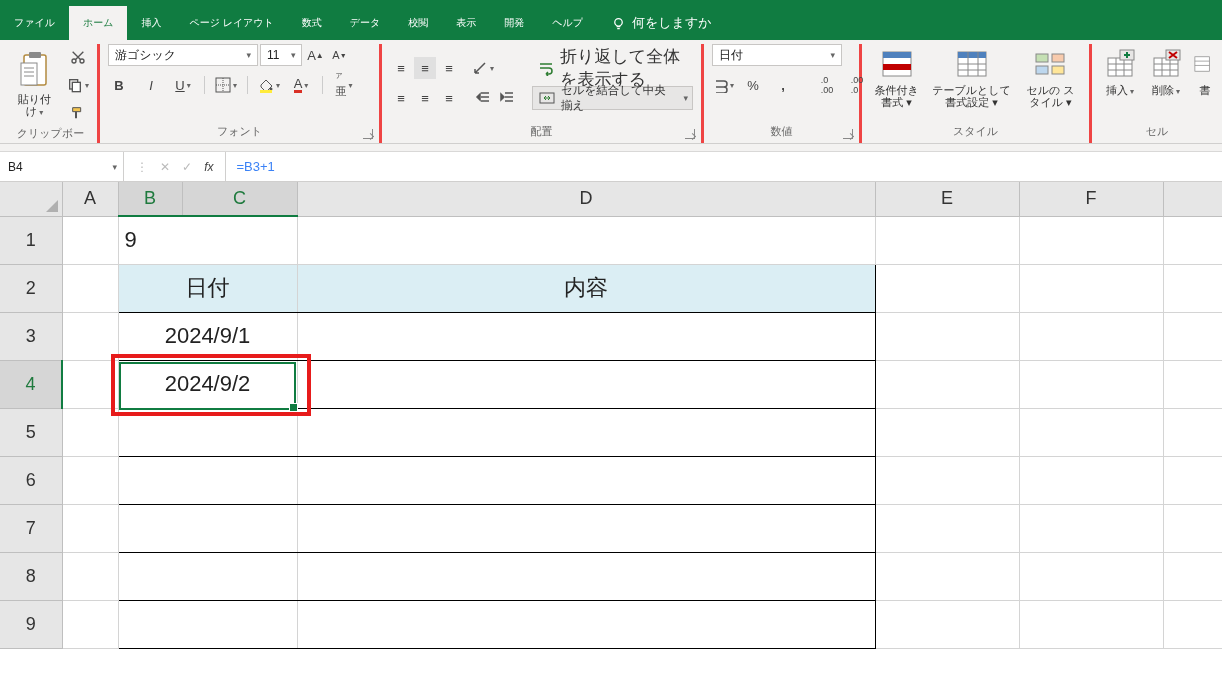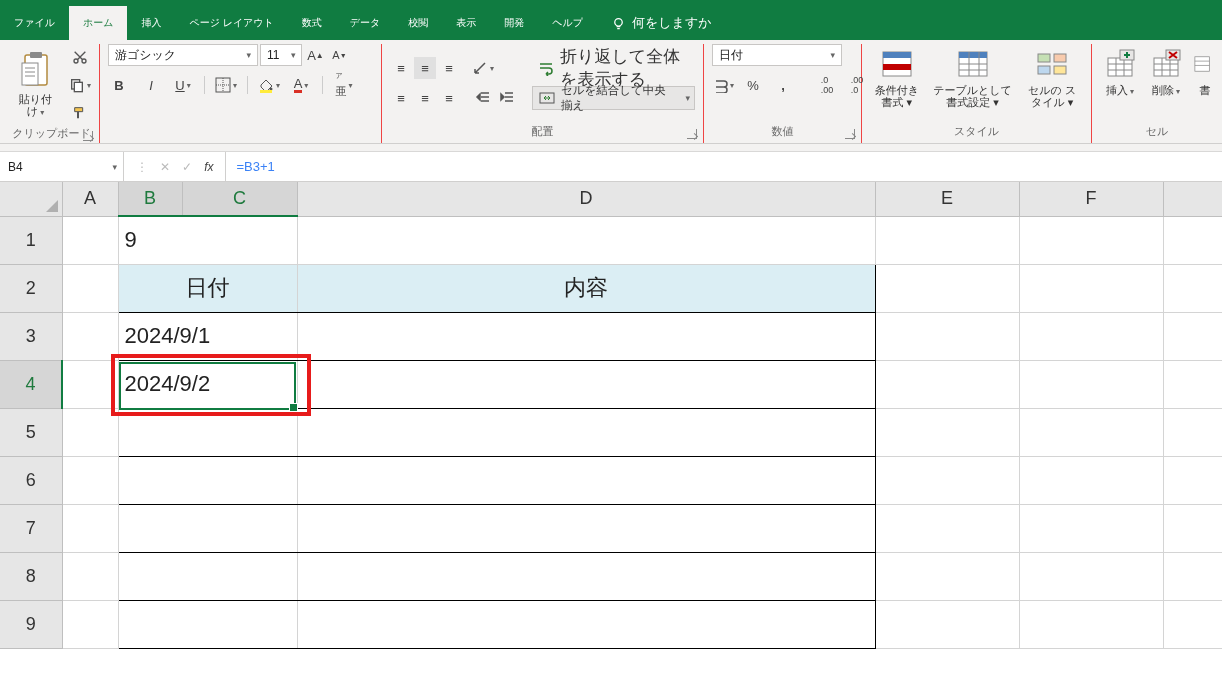--- a/index.html
+++ b/index.html
@@ -6,21 +6,21 @@
   html,body { margin:0; padding:0; font-family: "Meiryo","Yu Gothic","Hiragino Kaku Gothic Pro",sans-serif; font-size:12px; color:#222; background:#fff; }
   
   .titlebar { height:6px; background:#107c41; }
   .tabrow { display:flex; align-items:stretch; background:#107c41; height:34px; overflow:hidden; }
   .tab { padding:0 14px; display:flex; align-items:center; color:#fff; font-size:10px; cursor:default; }
   .tab.active { background:#f3f2f1; color:#1a7b3e; }
   .tab.file { color:#fff; }
   .tell-me { display:flex; align-items:center; color:#fff; font-size:13px; gap:6px; padding:0 14px;}
   .bulb { width:15px; height:15px; }
   .ribbon { display:flex; background:#f3f2f1; border-bottom:1px solid #d0cfce; height:104px; padding:4px 0 0 4px; gap:0px; align-items:stretch; overflow:hidden;}
-  .group { display:flex; flex-direction:column; border-right:1px solid #ef4444; padding:0 8px 0 8px; }
+  .group { display:flex; flex-direction:column; border-right:3px solid #ef4444; padding:0 8px 0 8px; }
   .group-body { flex:1; display:flex; align-items:flex-start; gap:6px; }
   .group-label { text-align:center; font-size:11px; color:#666; padding:2px 0 4px; position:relative;}
   .dlaunch { position:absolute; right:-2px; bottom:4px; width:10px; height:10px; border:1px solid #888; border-top:none; border-left:none;}
   .dlaunch::after{content:"";position:absolute;width:4px;height:4px;border-right:1px solid #888;border-bottom:1px solid #888;right:0;bottom:0;transform:translate(1px,1px) rotate(-45deg);}
   .vbtn { display:flex; flex-direction:column; align-items:center; justify-content:flex-start; gap:2px; padding:2px 2px; min-width:40px;}
   .vbtn .lbl { font-size:11px; color:#333; text-align:center; line-height:1.1;}
   .drop::after { content:"▾"; font-size:8px; color:#666; margin-left:2px;}
   .btnrow { display:flex; gap:2px; align-items:center;}
   .smallbtn { width:22px; height:22px; display:flex; align-items:center; justify-content:center; font-size:13px; color:#444;}
   .font-combo { height:22px; border:1px solid #c8c6c4; background:#fff; font-size:12px; padding:0 22px 0 6px; display:flex; align-items:center; position:relative; min-width:150px;}
@@ -51,21 +51,21 @@
   th.rowh{background:#e6e6e6;border-right:1px solid #bfbfbf;border-bottom:1px solid #bfbfbf;width:62px;font-weight:normal;color:#333;font-size:18px;}
   th.rowh.sel{background:#d6d6d6;color:#1f7a3e;border-right:2px solid #107c41;}
   td.cell{border-right:1px solid #d4d4d4;border-bottom:1px solid #d4d4d4;height:48px;font-size:22px;padding:0 6px;background:#fff;vertical-align:middle;}
   
   td.tb-t{border-top:1.5px solid #000;}
   td.tb-l{border-left:1.5px solid #000;}
   td.tb-r{border-right:1.5px solid #000;}
   td.tb-b{border-bottom:1.5px solid #000;}
   td.hblue{background:#dbeef4;}
   td.center{text-align:center;}
-  td.right{text-align:left;}
+  td.right{text-align:center;}
   
   .red-annot{position:absolute;border:4px solid #e71b1b;pointer-events:none;}
   
   .active-outline{position:absolute;border:2px solid #107c41;pointer-events:none;}
   .active-outline::after{content:"";position:absolute;right:-4px;bottom:-4px;width:7px;height:7px;background:#107c41;border:1px solid #fff;}
   
   .clip{display:flex;gap:10px;align-items:center;}
   .clip-side{display:flex;flex-direction:column;gap:6px;padding-top:2px;}
   svg{display:block;}
   .underline-color{border-bottom:3px solid #d93025;display:inline-block;line-height:1;}
@@ -174,20 +174,21 @@
         </span>
         <span class="smallbtn drop">
             <span class="underline-color">A</span>
           </span>
         <span style="width:1px;height:18px;background:#ccc"></span>
         <span class="smallbtn drop">
             <span style="font-size:11px"><sup style="font-size:7px">ア</sup><br>亜</span>
           </span>
       </div>
     </div>
+    <div class="group-label"><span>フォント</span><span class="dlaunch"></span></div>
   </div>
 
   <div class="group" style="min-width:322px">
     <div class="group-body" style="gap:14px;align-items:center;">
       <div style="display:flex;flex-direction:column;gap:8px">
         <div class="btnrow">
           <span class="smallbtn">≡</span>
           <span class="smallbtn" style="background:#e0e0e0">≡</span>
           <span class="smallbtn">≡</span>
           <span style="width:8px"></span>

